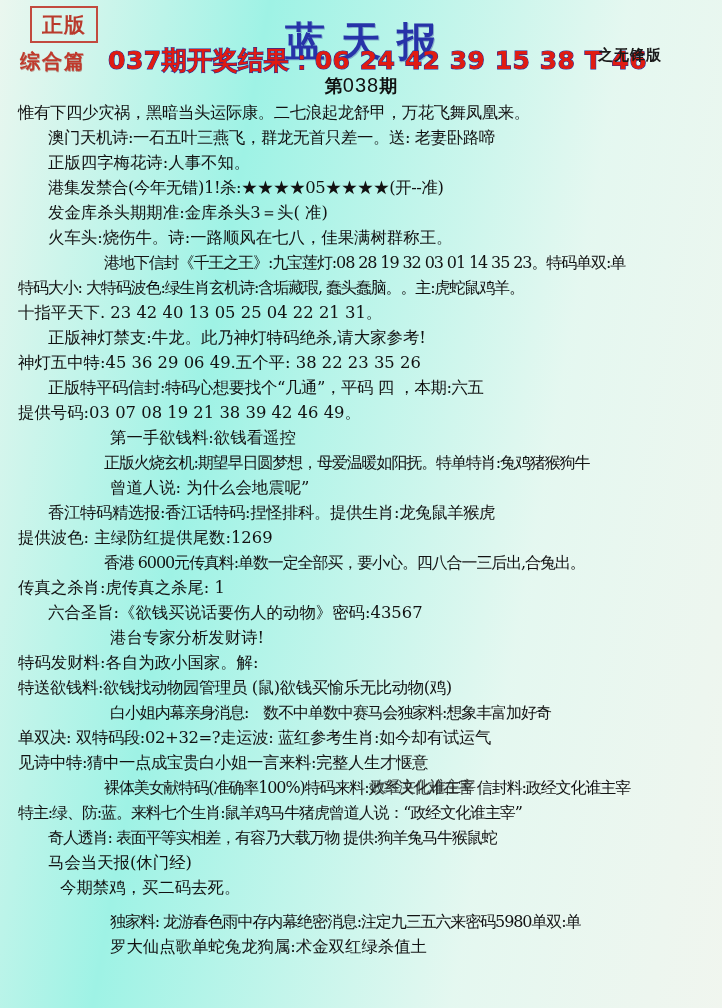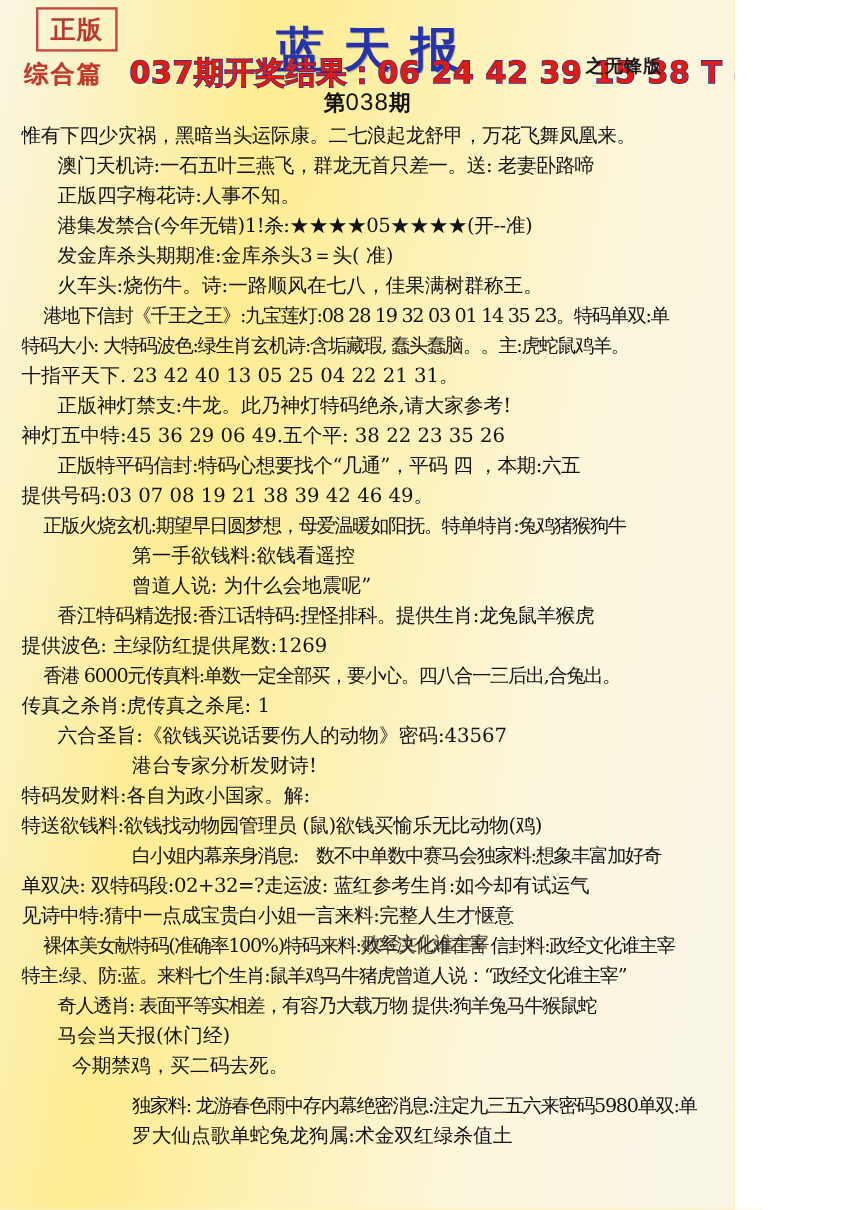--- a/index.html
+++ b/index.html
@@ -5,23 +5,23 @@
   html, body {
     margin: 0;
     padding: 0;
     background: #ffffff;
   }
   body {
     font-family: "DejaVu Sans", "Liberation Sans", sans-serif;
   }
   #page {
     position: relative;
-    width: 612px;
+    width: 722px;
     height: 1008px;
-    background: #fde047;
+    background: #5eead4;
     overflow: hidden;
   }
   
   #page::before {
     content: "";
     position: absolute;
     inset: 0;
     background:
       linear-gradient(100deg, rgba(250,248,242,0.9) 0%, rgba(255,255,255,0.4) 30%, rgba(252,250,245,0.85) 70%, rgba(248,246,240,0.95) 100%);
     pointer-events: none;
@@ -127,21 +127,21 @@
     font-family: "DejaVu Serif", "Liberation Serif", serif;
     font-size: 16.4px;
     line-height: 25.2px;
   }
   .row {
     white-space: nowrap;
     padding-left: 18px;
     height: 25px;
     overflow: visible;
   }
-  .row.i1 { padding-left: 36px; }
+  .row.i1 { padding-left: 104px; }
   .row.i2 { padding-left: 48px; }
   .row.i3 { padding-left: 110px; }
   .row.tight { letter-spacing: -0.4px; }
   .row.tighter { letter-spacing: -1.1px; font-size: 16px; }
   .row.gap { height: 34px; margin-left: 42px; }
   .num {
     font-family: "DejaVu Sans", "Liberation Sans", sans-serif;
     font-weight: bold;
     font-size: 15.5px;
     letter-spacing: 0.6px;
@@ -186,22 +186,22 @@
       <div class="row i2 tight">港集发禁合(今年无错)1!杀:★★★★05★★★★(开--准)</div>
       <div class="row i2">发金库杀头期期准:金库杀头3＝头( 准)</div>
       <div class="row i2">火车头:烧伤牛。诗:一路顺风在七八，佳果满树群称王。</div>
       <div class="row i1 tighter">港地下信封《千王之王》:九宝莲灯:08 28 19 32 03 01 14 35 23。特码单双:单</div>
       <div class="row tighter">特码大小: 大特码波色:绿生肖玄机诗:含垢藏瑕, 蠢头蠢脑。。主:虎蛇鼠鸡羊。</div>
       <div class="row">十指平天下. 23 42 40 13 05 25 04 22 21 31。</div>
       <div class="row i2">正版神灯禁支:牛龙。此乃神灯特码绝杀,请大家参考!</div>
       <div class="row">神灯五中特:45 36 29 06 49.五个平: 38 22 23 35 26</div>
       <div class="row i2 tight">正版特平码信封:特码心想要找个“几通”，平码 四 ，本期:六五</div>
       <div class="row">提供号码:03 07 08 19 21 38 39 42 46 49。</div>
+      <div class="row i3">第一手欲钱料:欲钱看遥控</div>
       <div class="row i1 tighter">正版火烧玄机:期望早日圆梦想，母爱温暖如阳抚。特单特肖:兔鸡猪猴狗牛</div>
-      <div class="row i3">第一手欲钱料:欲钱看遥控</div>
       <div class="row i3">曾道人说: 为什么会地震呢”</div>
       <div class="row i2 tight">香江特码精选报:香江话特码:捏怪排科。提供生肖:龙兔鼠羊猴虎</div>
       <div class="row">提供波色: 主绿防红提供尾数:1269</div>
       <div class="row i1 tighter">香港 6000元传真料:单数一定全部买，要小心。四八合一三后出,合兔出。</div>
       <div class="row">传真之杀肖:虎传真之杀尾: 1</div>
       <div class="row i2">六合圣旨:《欲钱买说话要伤人的动物》密码:43567</div>
       <div class="row i3">港台专家分析发财诗!</div>
       <div class="row">特码发财料:各自为政小国家。解:</div>
       <div class="row tight">特送欲钱料:欲钱找动物园管理员 (鼠)欲钱买愉乐无比动物(鸡)</div>
       <div class="row i3 tighter">白小姐内幕亲身消息:　数不中单数中赛马会独家料:想象丰富加好奇</div>

